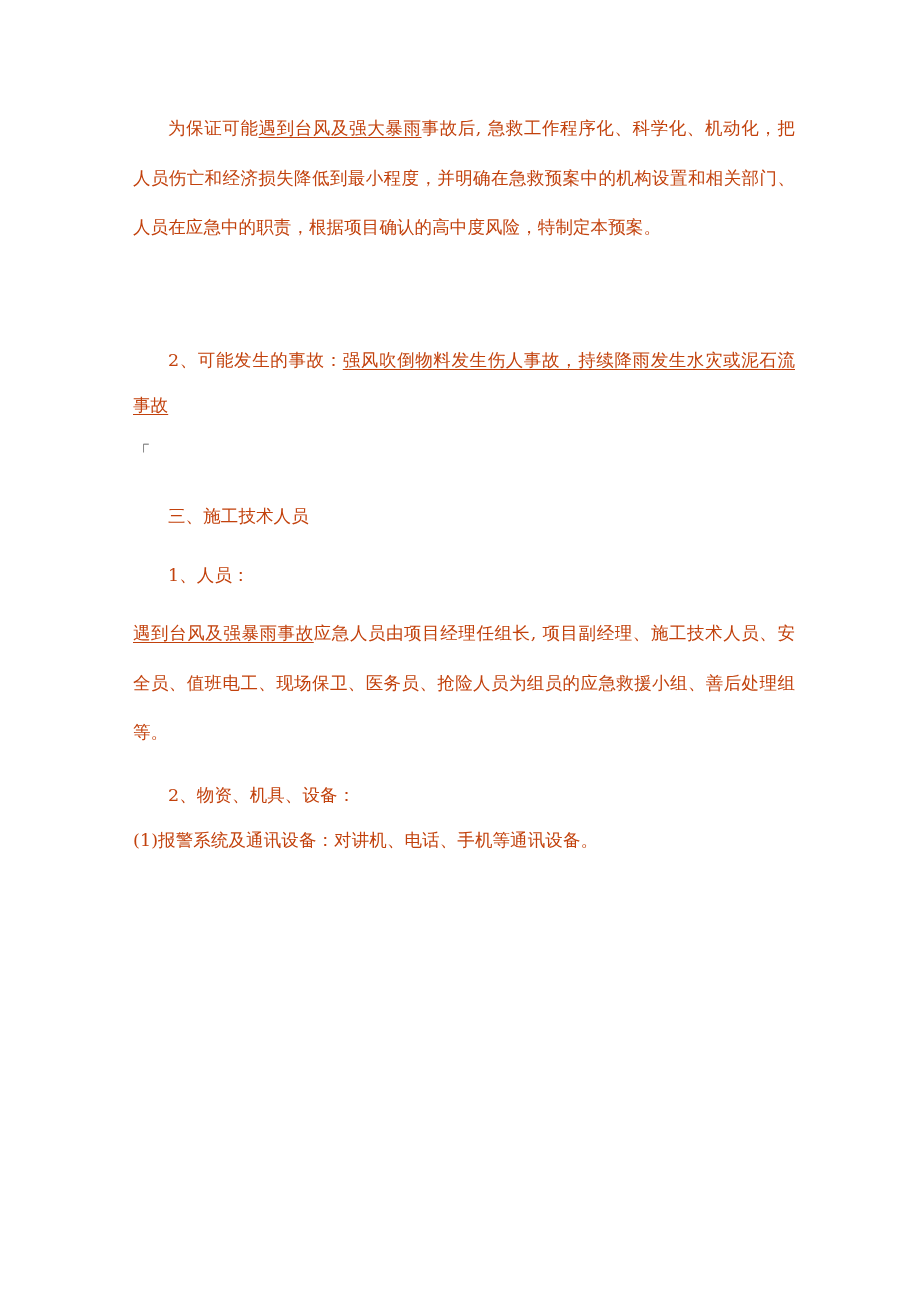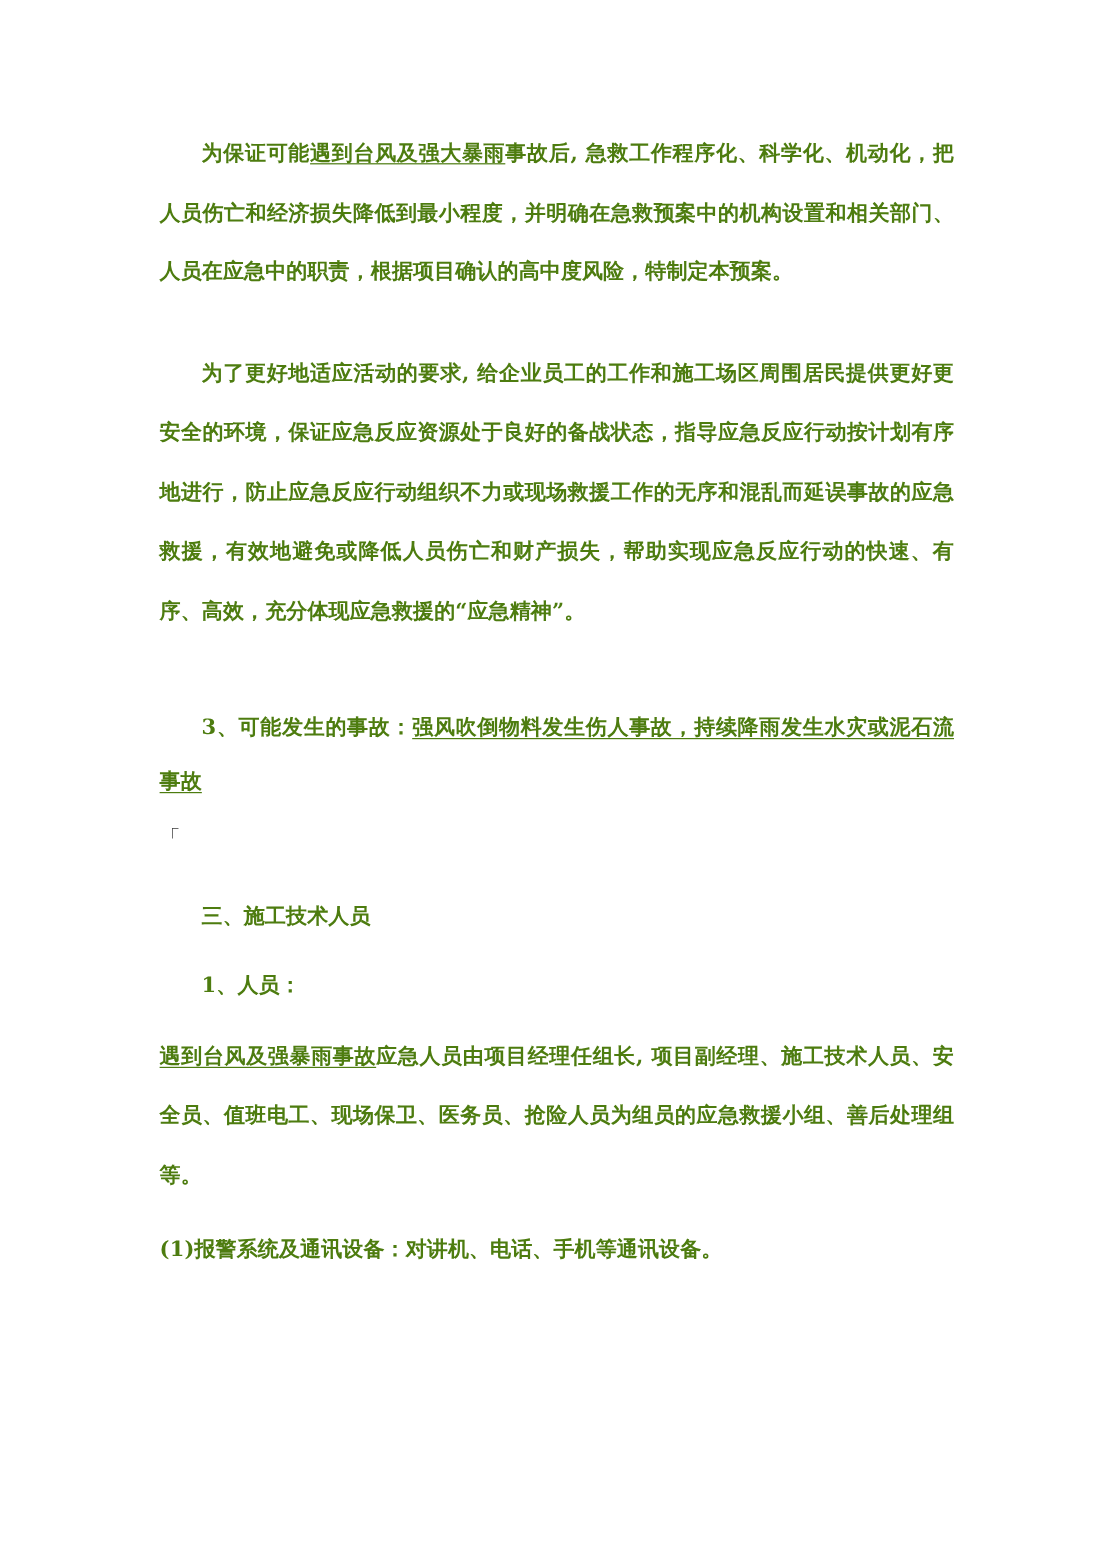--- a/index.html
+++ b/index.html
@@ -27,23 +27,22 @@
     top: 104px;
     width: 662px;
   }
   .para {
     margin: 0;
     padding: 0;
     font-size: 17.5px;
     line-height: 49.5px;
     text-align: justify;
     text-justify: inter-character;
-    color: #4d7c0f;
+    color: #c2410c;
     letter-spacing: 0.1px;
-    font-weight: bold;
   }
   .para.indent {
     text-indent: 35px;
   }
   .para.tight {
     line-height: 45px;
   }
   .gap-sm { height: 9px; }
   .gap-md { height: 15px; }
   .gap-lg { height: 26px; }
@@ -67,46 +66,46 @@
 
   <div class="body-block">
 
     <p class="para indent"><span>为保证可能</span><u class="ul">遇到台风及强大暴雨</u><span>事故后, 急救工作程序化、科学化、机动化，把人员伤亡和经济损失降低到最小程度，并明确在急救预案中的机构设置和相关部门、人员在应急中的职责，根据项目确认的高中度风险，特制定本预案。</span></p>
 
     <div class="gap-lg"></div>
 
 
     <div class="gap-sm"></div>
 
-    <p class="para indent">为了更好地适应活动的要求, 给企业员工的工作和施工场区周围居民提供更好更安全的环境，保证应急反应资源处于良好的备战状态，指导应急反应行动按计划有序地进行，防止应急反应行动组织不力或现场救援工作的无序和混乱而延误事故的应急救援，有效地避免或降低人员伤亡和财产损失，帮助实现应急反应行动的快速、有序、高效，充分体现应急救援的“应急精神”。</p>
 
     <div class="gap-lg"></div>
 
 
     <div class="gap-sm"></div>
 
 
     <div class="gap-md"></div>
 
-    <p class="para indent tight"><span>3、可能发生的事故：</span><u class="ul">强风吹倒物料发生伤人事故，持续降雨发生水灾或泥石流事故</u></p>
+    <p class="para indent tight"><span>2、可能发生的事故：</span><u class="ul">强风吹倒物料发生伤人事故，持续降雨发生水灾或泥石流事故</u></p>
 
     <span class="stray-mark">「</span>
 
     <div class="gap-md"></div>
 
     <p class="para indent">三、施工技术人员</p>
 
     <div class="gap-sm"></div>
 
     <p class="para indent">1、人员：</p>
 
     <div class="gap-sm"></div>
 
     <p class="para"><u class="ul">遇到台风及强暴雨事故</u><span>应急人员由项目经理任组长, 项目副经理、施工技术人员、安全员、值班电工、现场保卫、医务员、抢险人员为组员的应急救援小组、善后处理组等。</span></p>
 
     <div class="gap-md"></div>
 
+    <p class="para indent tight">2、物资、机具、设备：</p>
 
     <p class="para tight">(1)报警系统及通讯设备：对讲机、电话、手机等通讯设备。</p>
 
   </div>
 
 </div>
 
 </body></html>

